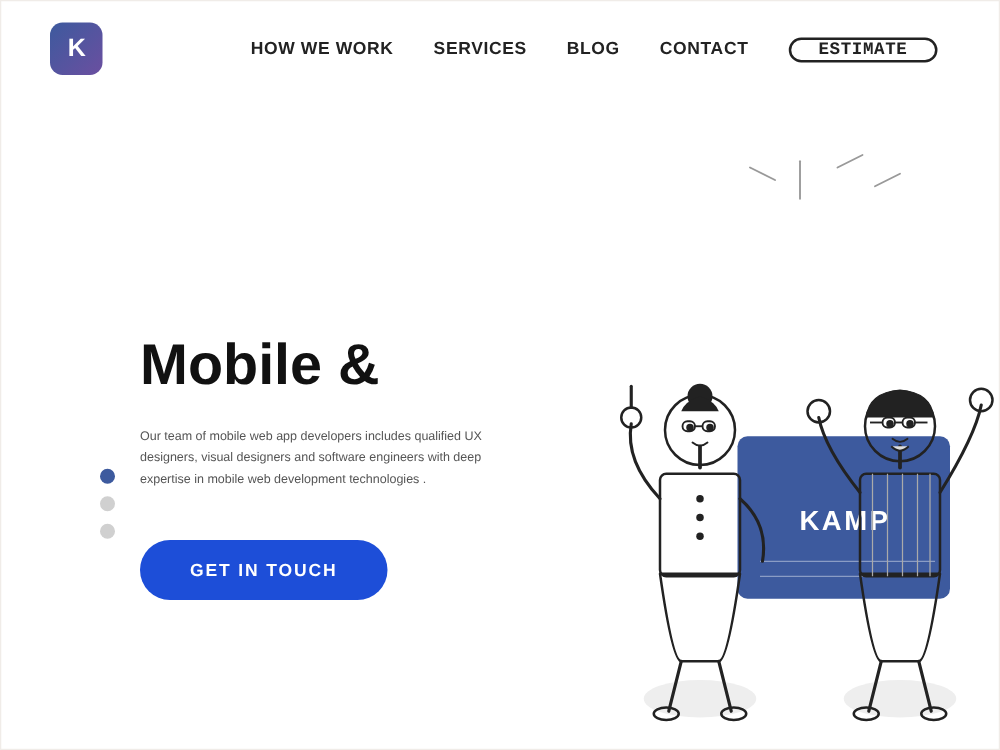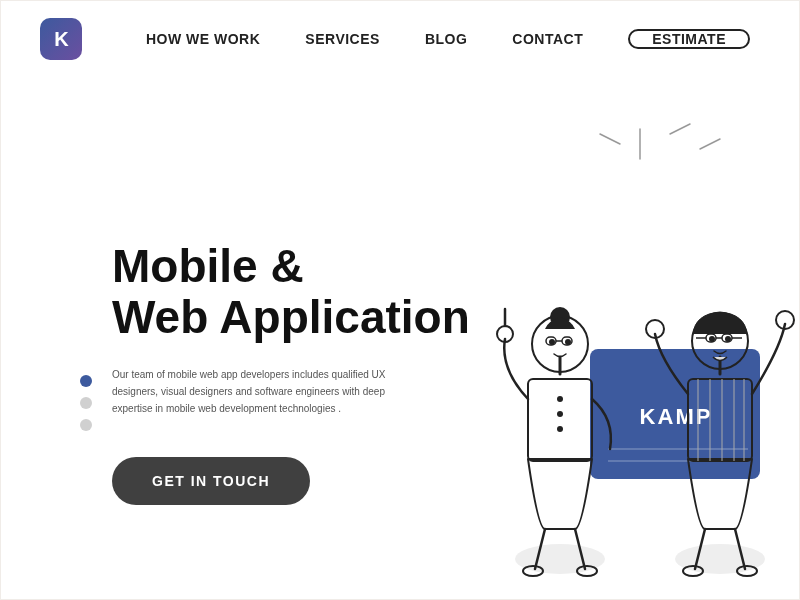--- a/index.html
+++ b/index.html
@@ -48,21 +48,21 @@
       justify-content: center;
       color: white;
       font-weight: 900;
       font-size: 20px;
       letter-spacing: -1px;
     }
 
     .nav-links {
       display: flex;
       align-items: flex-start;
-      gap: 45px;
+      gap: 32px;
       list-style: none;
     }
 
     .nav-links a {
       text-decoration: none;
       color: #222;
       font-size: 14px;
       font-weight: 600;
       letter-spacing: 0.5px;
       text-transform: uppercase;
@@ -73,20 +73,21 @@
       border-radius: 25px;
       padding: 0 22px;
       font-size: 13px;
       font-weight: 700;
       letter-spacing: 0.5px;
       text-transform: uppercase;
       color: #222;
       text-decoration: none;
       cursor: pointer;
       transition: background 0.2s;
+      font-family: Liberation Mono, monospace;
     }
 
     
     .hero {
       display: flex;
       align-items: center;
       padding: 40px 0 0 80px;
       position: relative;
       height: calc(600px - 80px);
     }
@@ -124,21 +125,21 @@
 
     .hero-description {
       font-size: 10px;
       line-height: 1.7;
       color: #555;
       margin-bottom: 40px;
       max-width: 300px;
     }
 
     .cta-button {
-      background: #404040;
+      background: #1d4ed8;
       color: white;
       border: none;
       border-radius: 30px;
       padding: 16px 40px;
       font-size: 14px;
       font-weight: 700;
       letter-spacing: 1.5px;
       text-transform: uppercase;
       cursor: pointer;
       transition: background 0.2s;
@@ -192,21 +193,20 @@
 
   <div class="dots-indicator">
     <div class="dot dot-active"></div>
     <div class="dot dot-inactive"></div>
     <div class="dot dot-inactive"></div>
   </div>
 
   <div class="hero-content">
     <h1 class="hero-title">
       <span>Mobile &amp;</span><br>
-      <span>Web Application</span>
     </h1>
     <p class="hero-description">Our team of mobile web app developers includes qualified UX designers, visual designers and software engineers with deep expertise in mobile web development technologies .</p>
     <button class="cta-button">GET IN TOUCH</button>
   </div>
 
   <div class="hero-illustration">
     <svg class="illustration-svg" viewBox="0 0 420 520" xmlns="http://www.w3.org/2000/svg">
 
       <line x1="260" y1="50" x2="260" y2="80" stroke="#999" stroke-width="1.5" stroke-linecap="round"></line>
       <line x1="290" y1="55" x2="310" y2="45" stroke="#999" stroke-width="1.5" stroke-linecap="round"></line>

